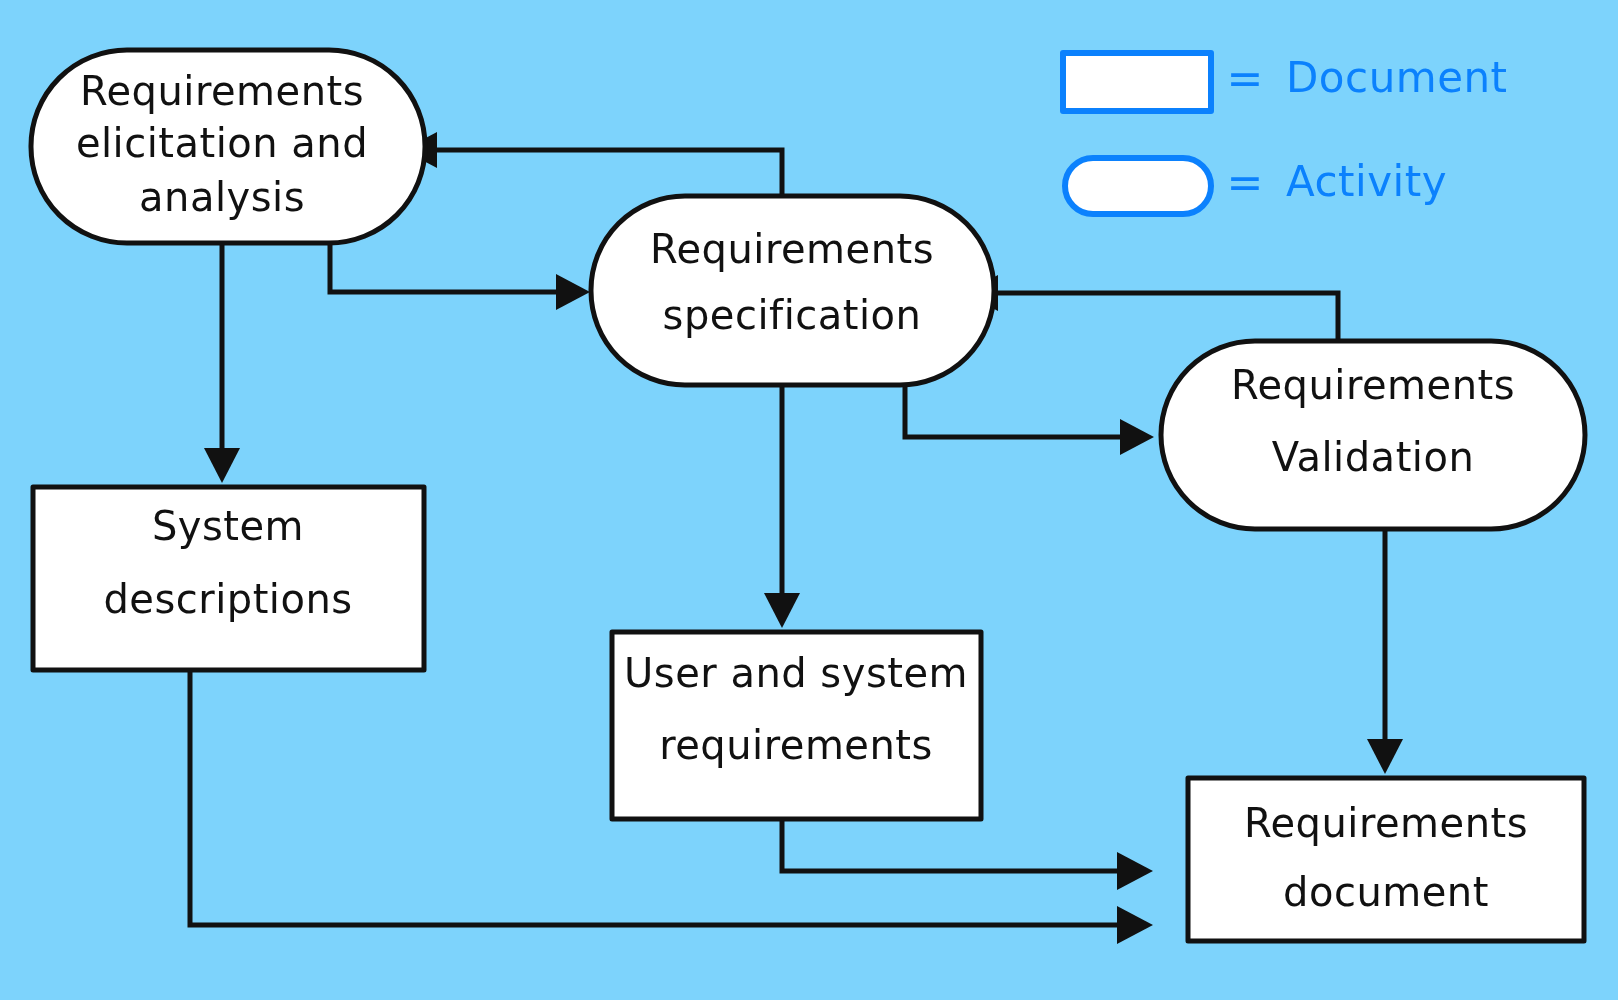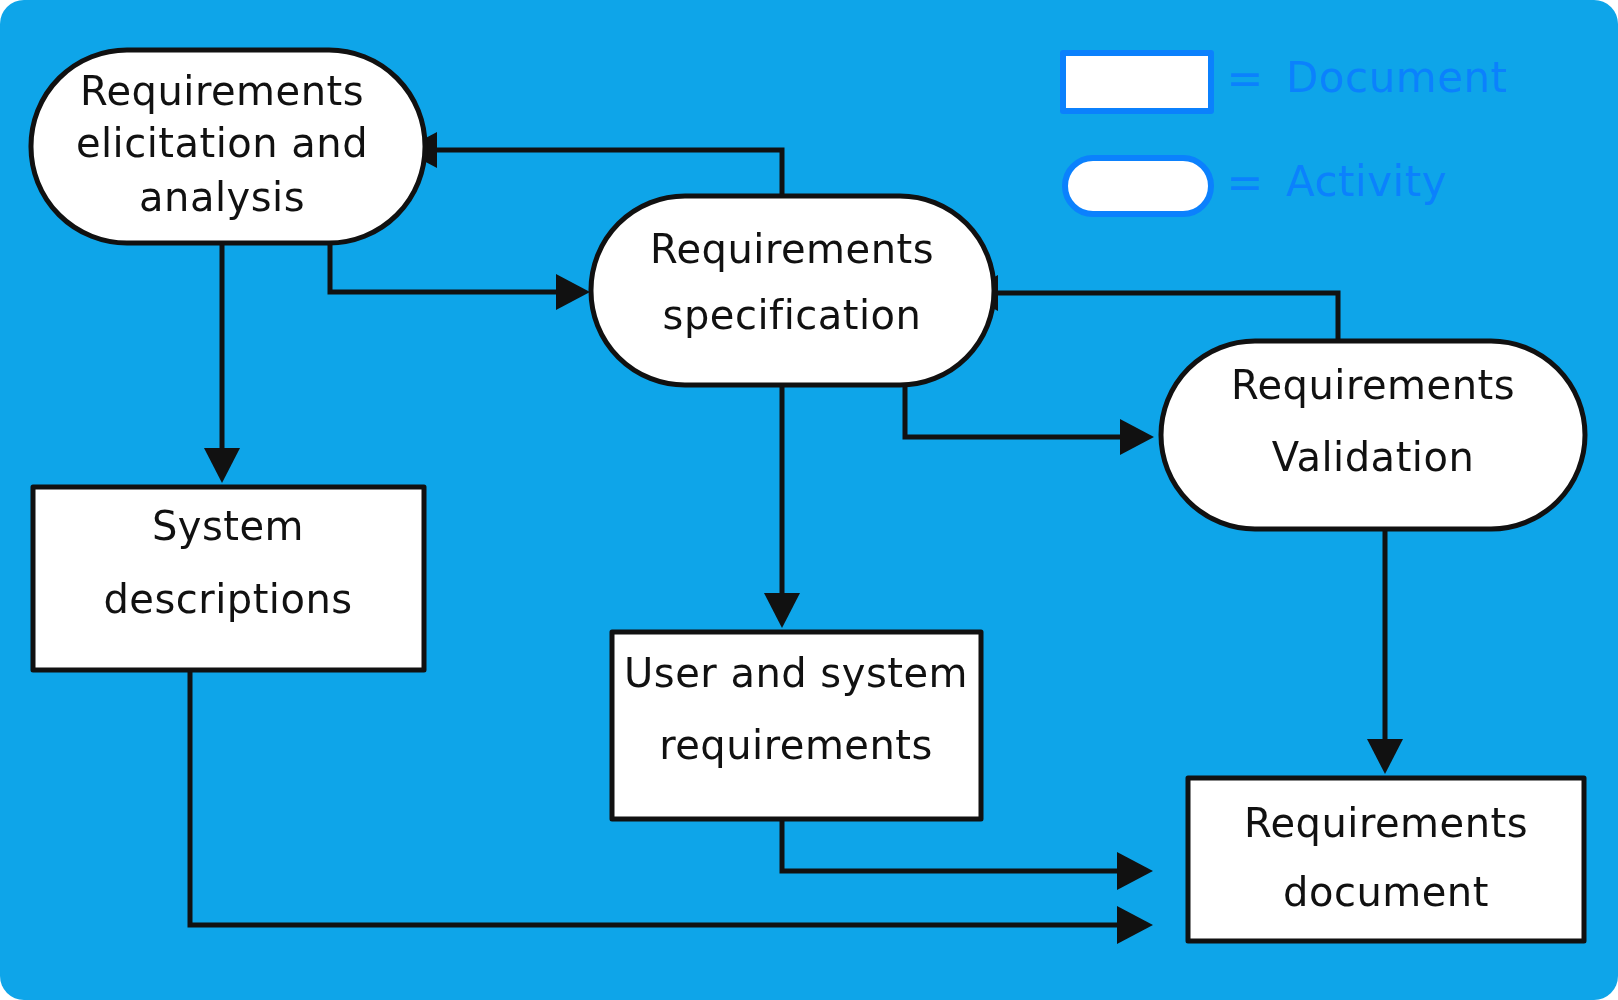--- a/index.html
+++ b/index.html
@@ -10,22 +10,21 @@
   body {
     width: 1618px;
     height: 1000px;
     font-family: "DejaVu Sans", sans-serif;
     overflow: hidden;
   }
   #canvas {
     position: relative;
     width: 1618px;
     height: 1000px;
-    background: #0ea5e9;
-    border-radius: 24px;
+    background: #7dd3fc;
   }
   svg#diagram {
     position: absolute;
     left: 0;
     top: 0;
     width: 1618px;
     height: 1000px;
   }
   .node-shape {
     fill: #ffffff;

